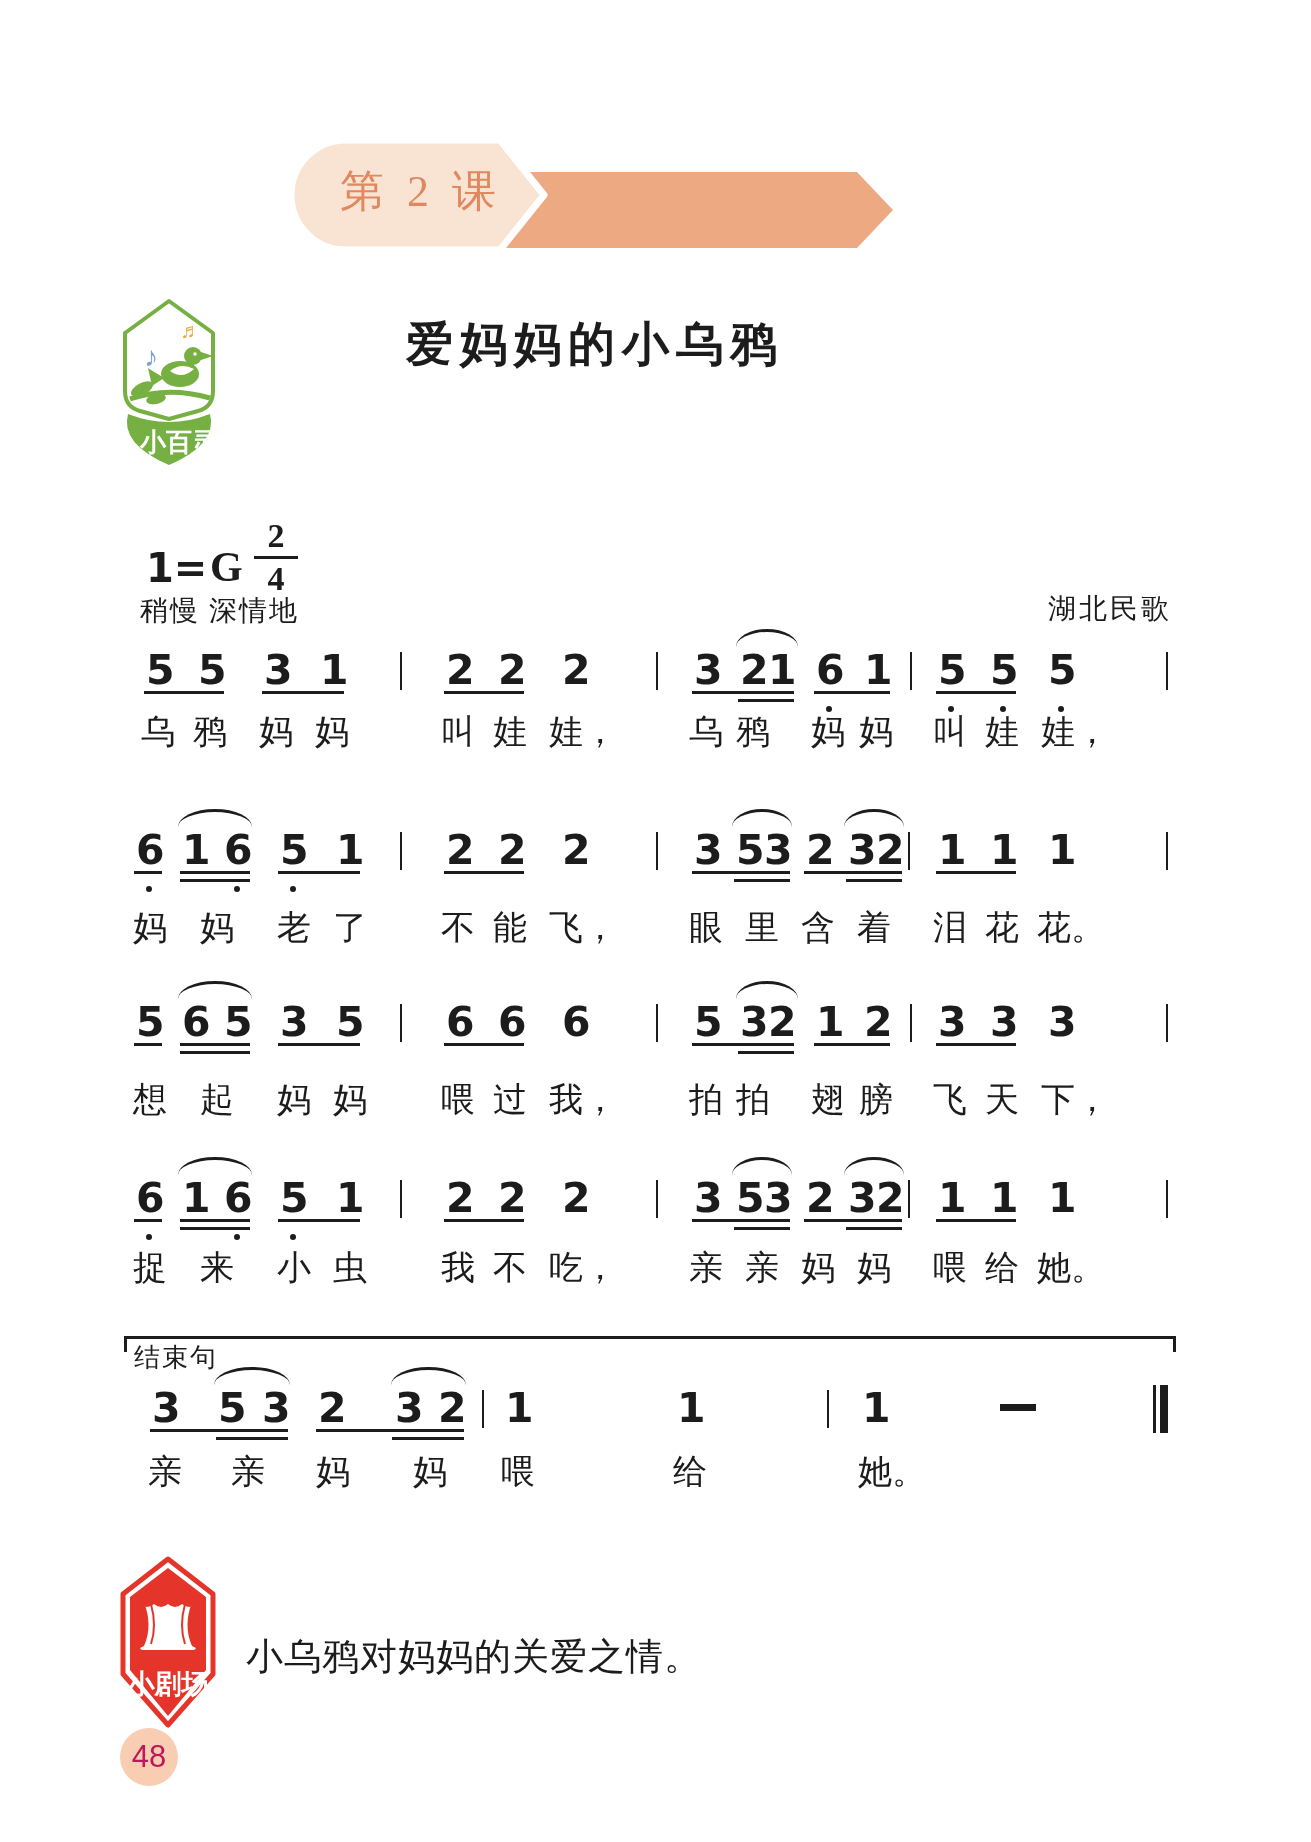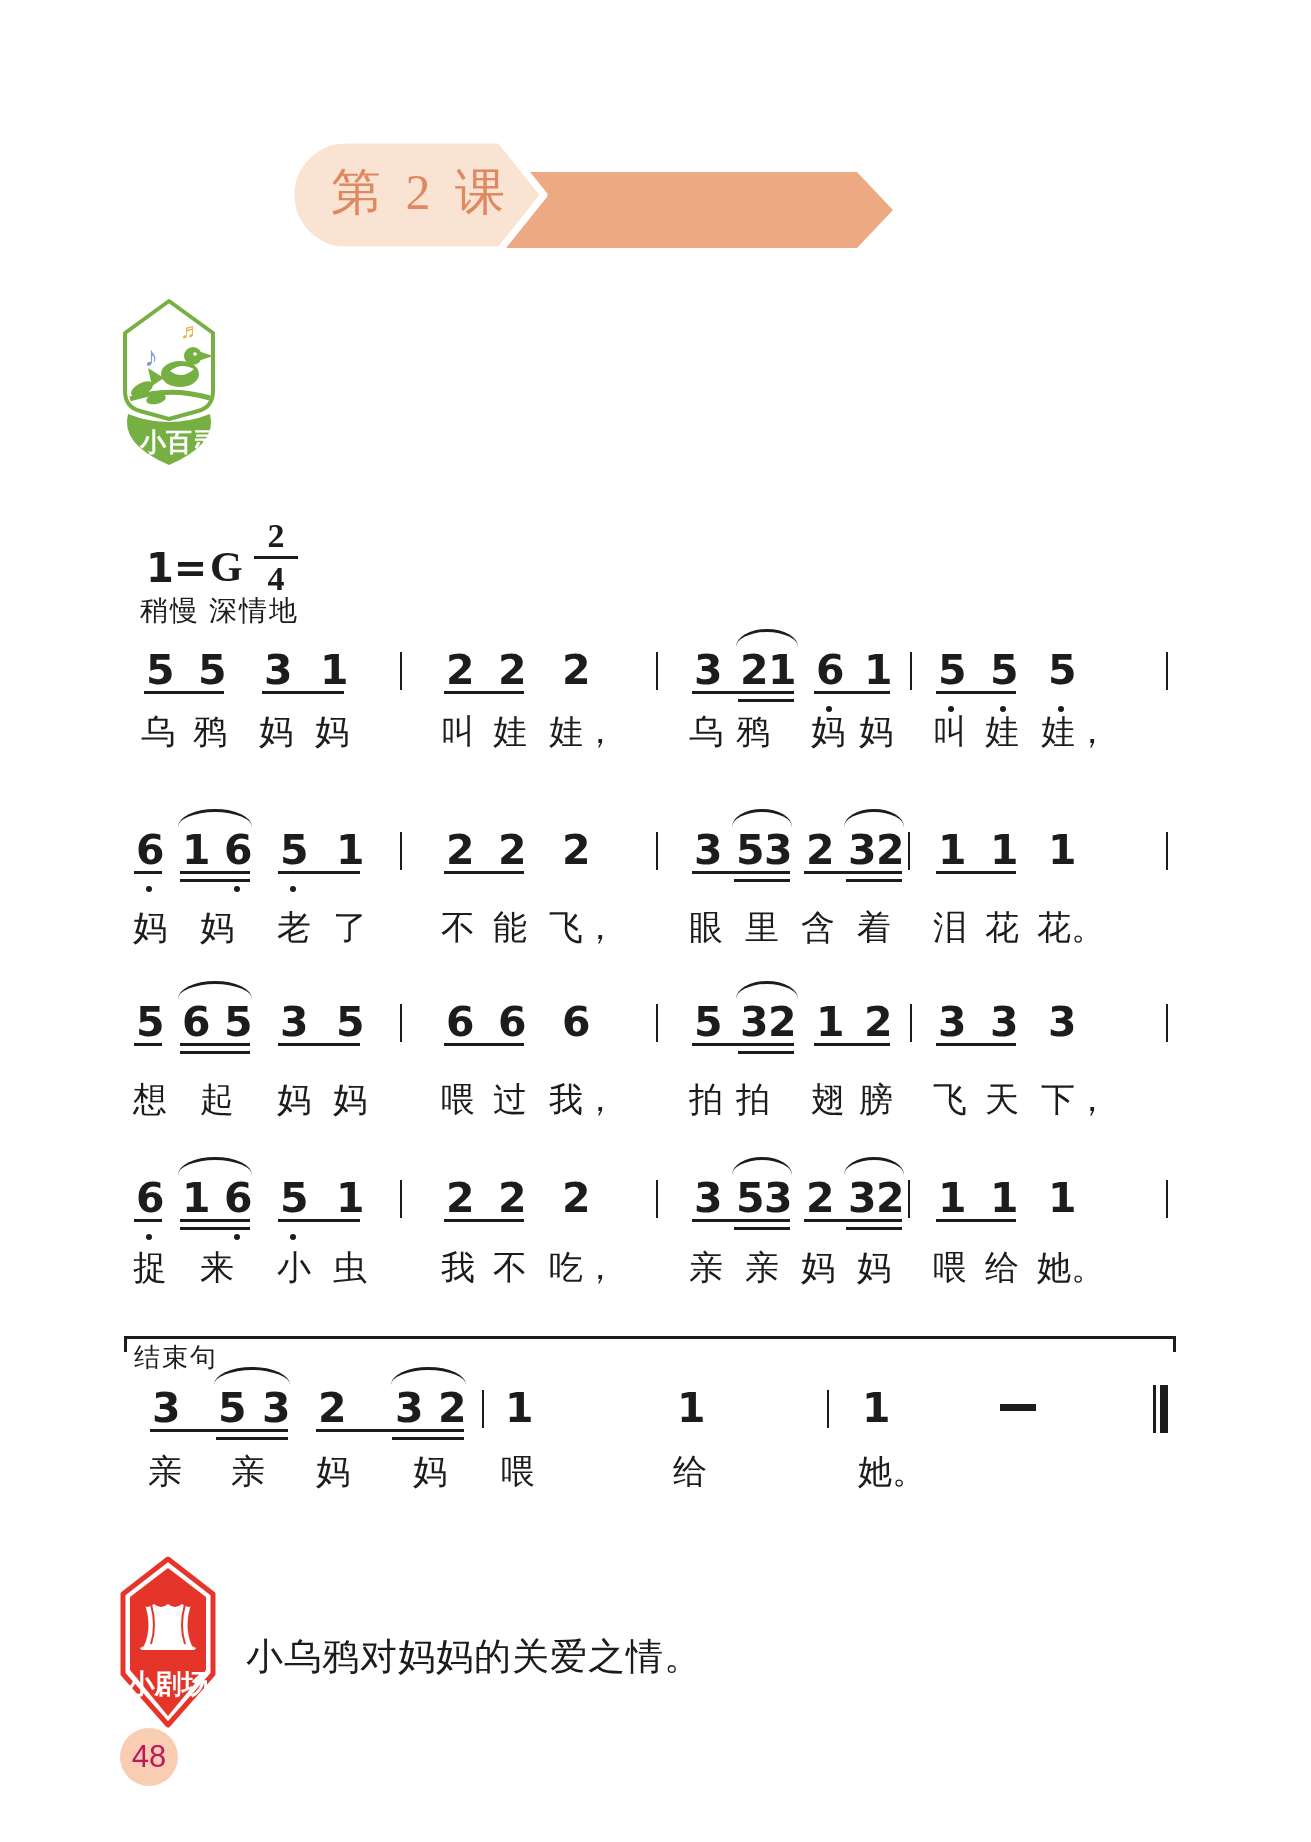--- a/index.html
+++ b/index.html
@@ -5,21 +5,21 @@
   html,body{margin:0;padding:0;background:#e9e9e9;}
   .page{position:relative;width:1311px;height:1842px;background:#ffffff;margin:0 auto;overflow:hidden;
         font-family:"Liberation Serif",serif;color:var(--ink,#1c1c1c);}
   
   .banner{position:absolute;left:400px;top:172px;width:493px;height:76px;background:var(--banner,#edaa82);
           clip-path:polygon(0 0,calc(100% - 36px) 0,100% 50%,calc(100% - 36px) 100%,0 100%);}
   .banner-title{position:absolute;left:508px;top:162px;width:380px;text-align:center;color:#fff;
           font-size:56px;line-height:80px;letter-spacing:6px;font-family:"Liberation Serif",serif;}
   .badge-svg{position:absolute;left:282px;top:134px;}
   .badge-label{position:absolute;left:296px;top:164px;width:250px;text-align:center;color:var(--badge-text,#e0885f);
-          font-size:50px;line-height:56px;letter-spacing:6px;}
+          font-size:44px;line-height:56px;letter-spacing:6px;}
   
   .song-title{position:absolute;left:300px;top:316px;width:590px;text-align:center;font-size:47px;line-height:56px;
           font-weight:700;letter-spacing:7px;}
   .keysig-tonic{position:absolute;left:146px;top:546px;font:700 40px/44px "DejaVu Sans",sans-serif;}
   .keysig-letter{position:absolute;left:210px;top:544px;font:700 42px/46px "Liberation Serif",serif;}
   .timesig{position:absolute;left:254px;top:518px;width:44px;text-align:center;
           font:700 34px/36px "Liberation Serif",serif;}
   .timesig .num{border-bottom:3px solid var(--ink,#1c1c1c);display:block;padding-bottom:2px;}
   .timesig .den{display:block;padding-top:2px;}
   .tempo{position:absolute;left:140px;top:594px;font-size:28px;line-height:34px;letter-spacing:2px;}
@@ -71,27 +71,29 @@
     <circle cx="73" cy="58" r="9" fill="#76b043"></circle>
     <polygon points="81,54 93,58 81,62" fill="#76b043"></polygon>
     <circle cx="75" cy="56" r="1.8" fill="#ffffff"></circle>
     <path d="M50 73 q11 -9 24 -2 q-12 11 -24 2" fill="#ffffff"></path>
     <text x="24" y="68" font-size="28" fill="#7b9fd4">♪</text>
     <text x="60" y="40" font-size="21" fill="#eda93f">♬</text>
     <path d="M8 116 Q49 132 90 116 Q98 146 49 167 Q0 146 8 116 Z" fill="#76b043"></path>
   </svg>
   <div class="songbird-label">小百灵</div>
 
+  <div class="song-title">爱妈妈的小乌鸦</div>
   <div class="keysig-tonic">1=</div>
   <div class="keysig-letter">G</div>
   <div class="timesig">
     <span class="num">2</span>
     <span class="den">4</span>
   </div>
   <div class="tempo">稍慢 深情地</div>
+  <div class="source">湖北民歌</div>
 
   <div id="score">
       <div class="note" style="left: 146px; top: 650px;">5</div>
       <div class="note" style="left: 198px; top: 650px;">5</div>
       <div class="note" style="left: 264px; top: 650px;">3</div>
       <div class="note" style="left: 320px; top: 650px;">1</div>
       <div class="note" style="left: 446px; top: 650px;">2</div>
       <div class="note" style="left: 498px; top: 650px;">2</div>
       <div class="note" style="left: 562px; top: 650px;">2</div>
       <div class="note" style="left: 694px; top: 650px;">3</div>

